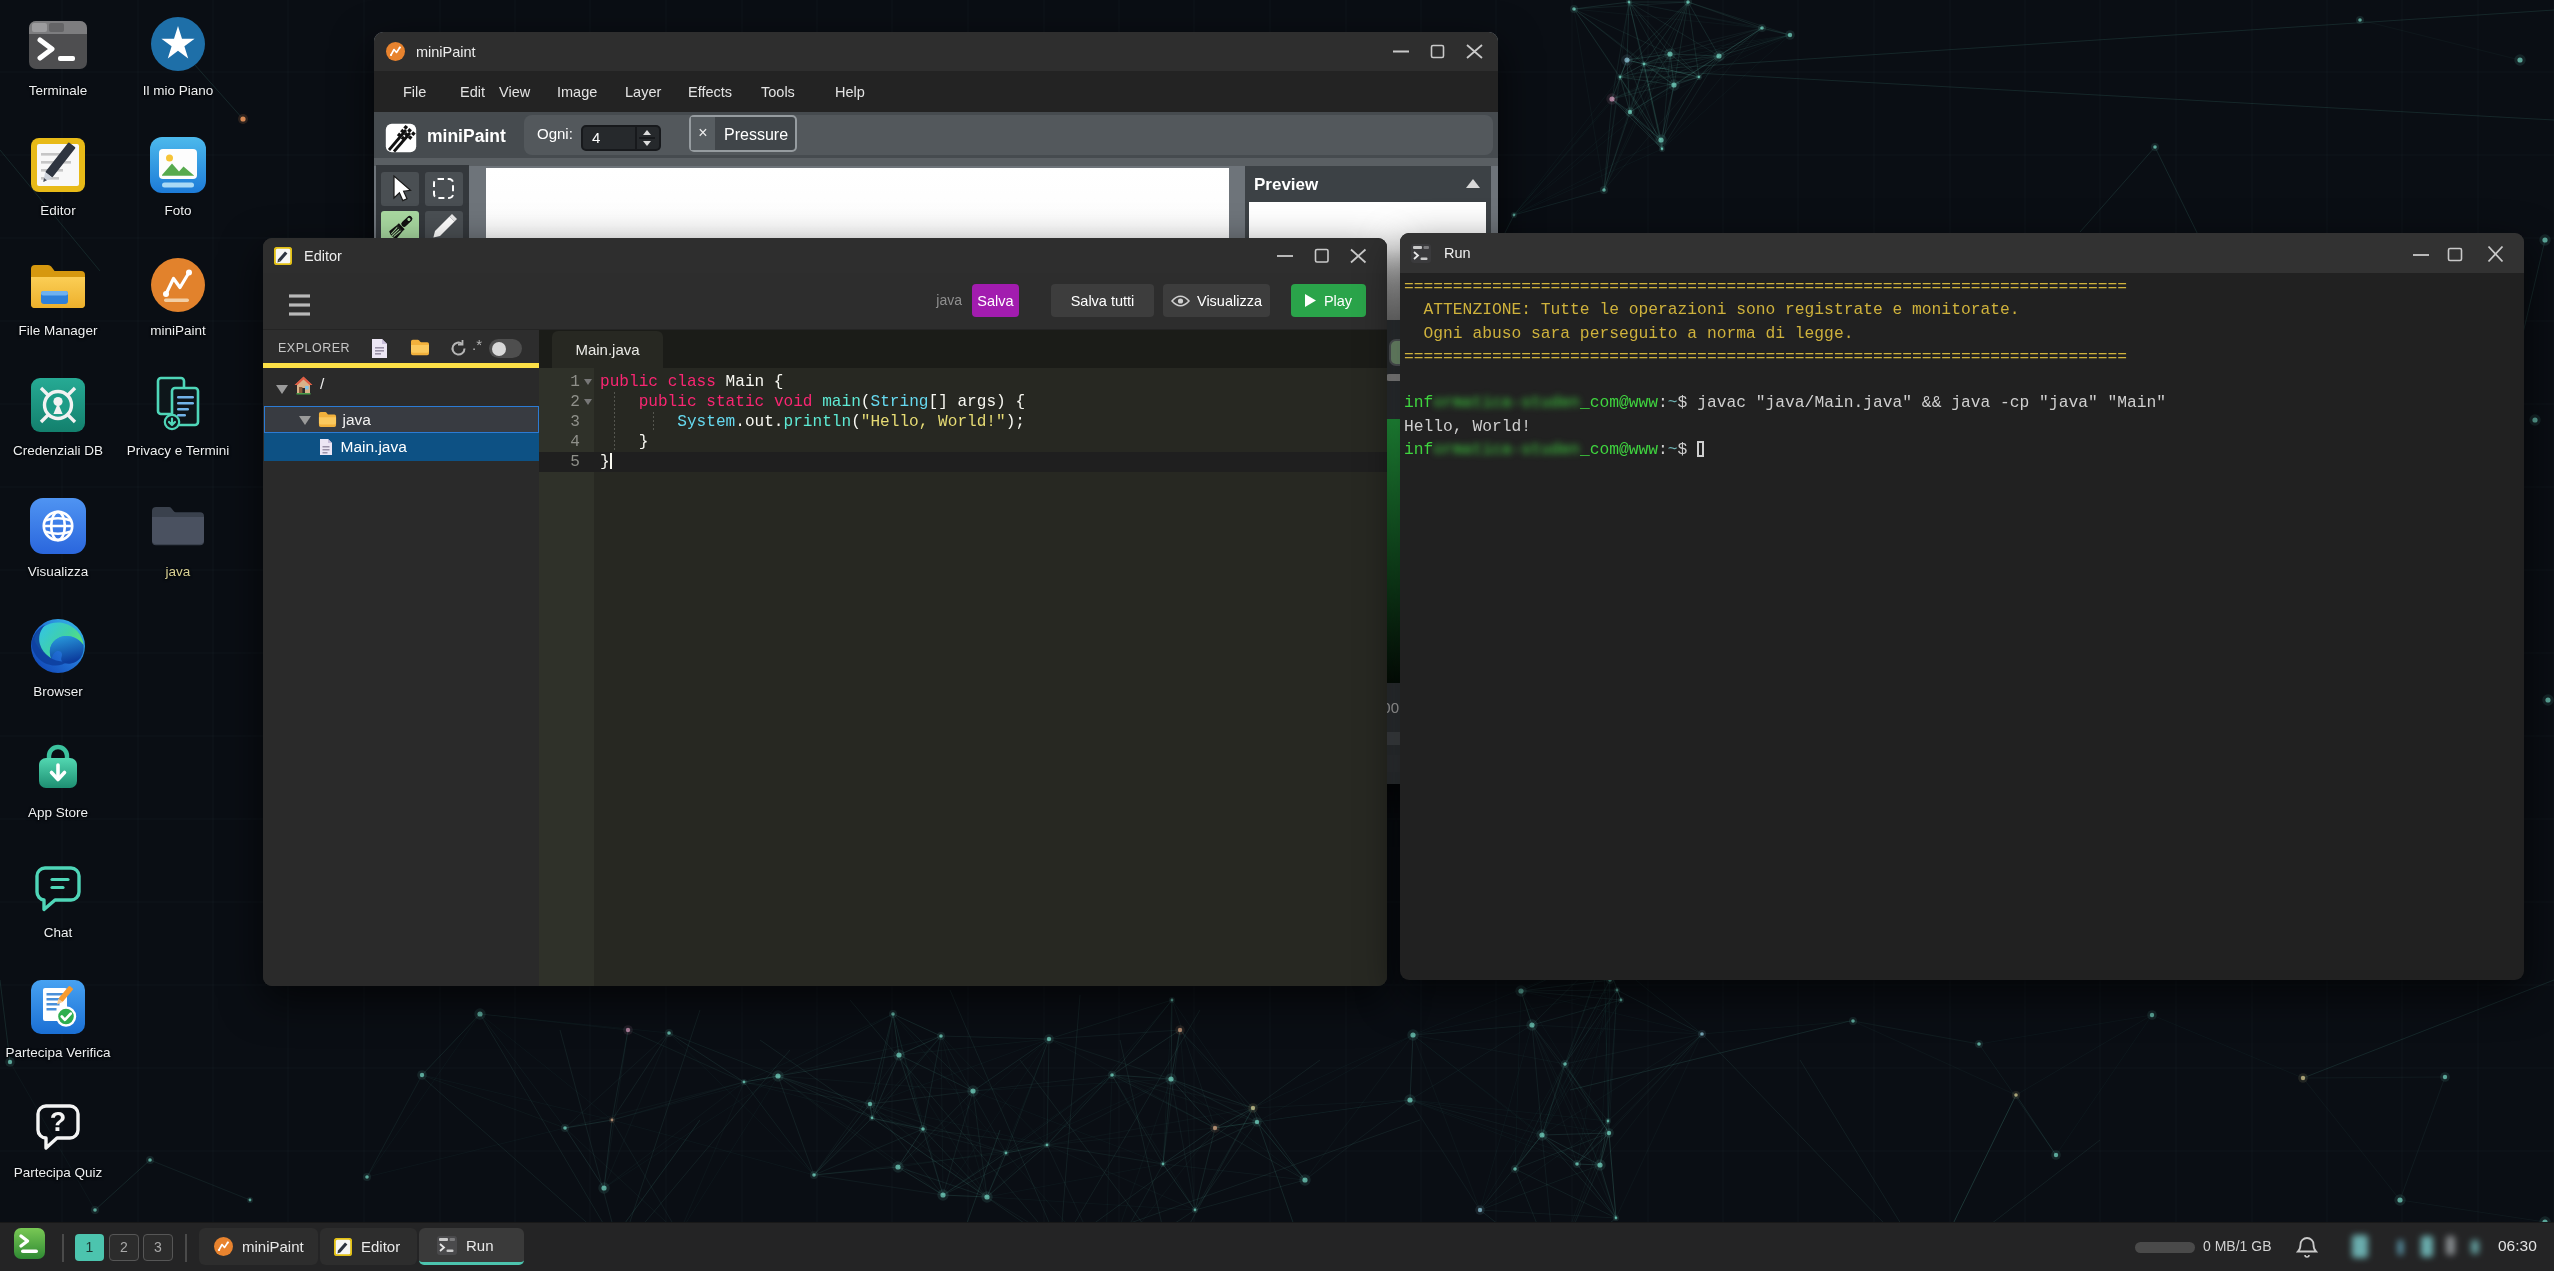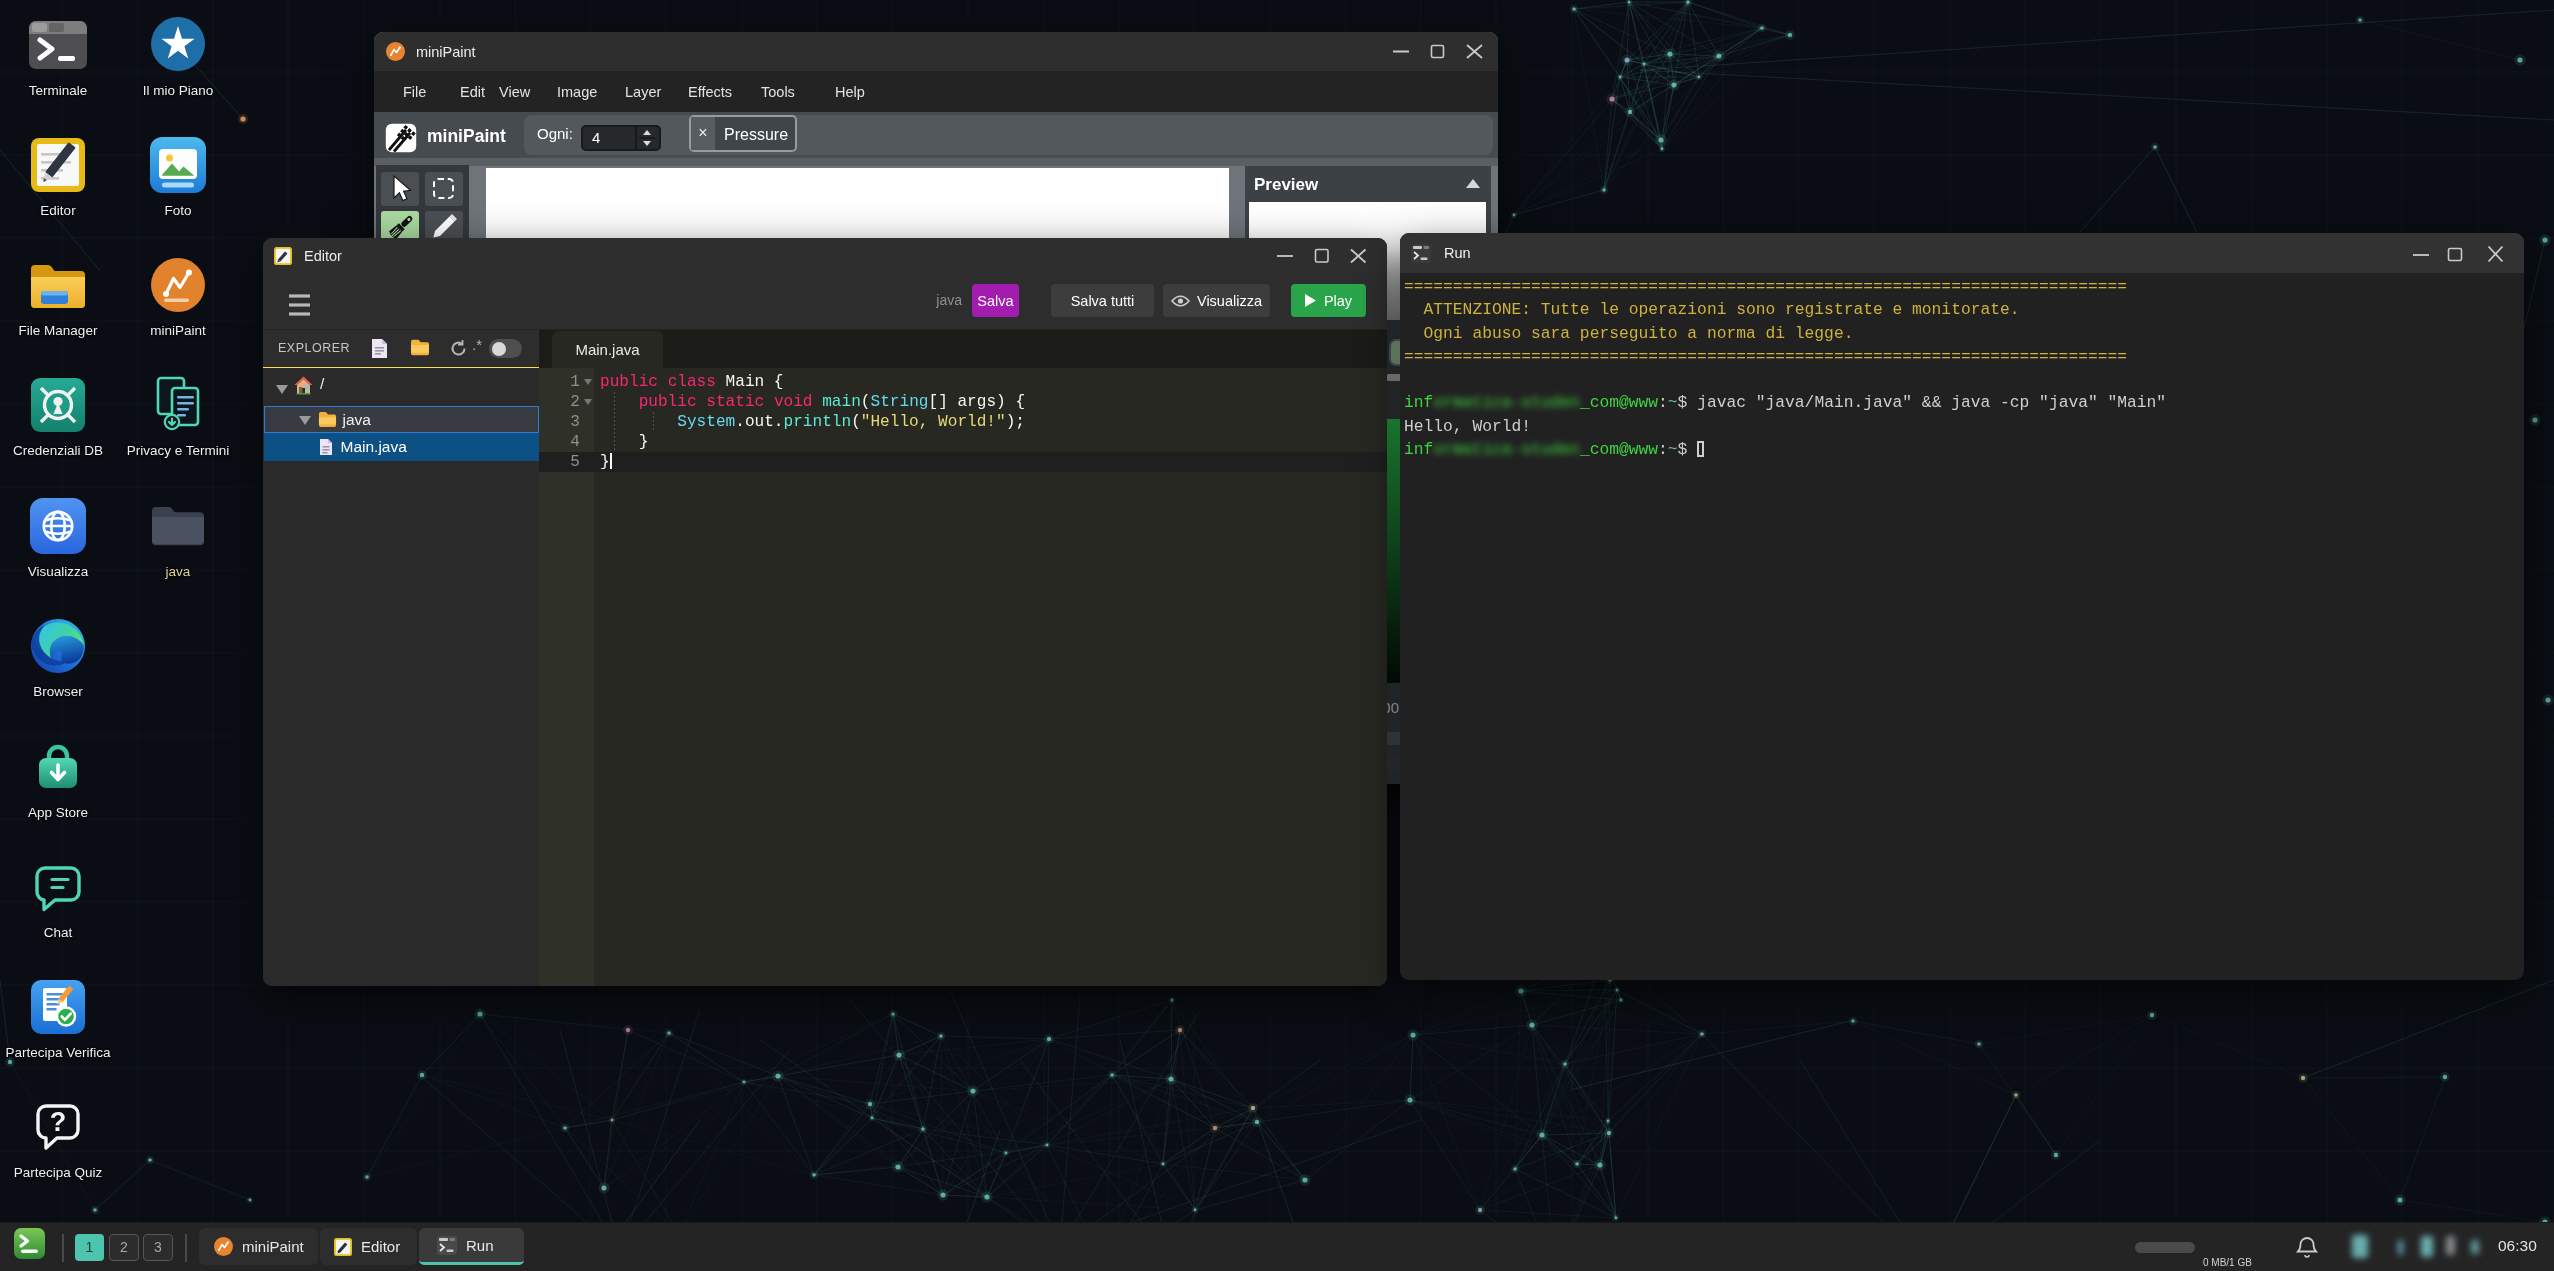--- a/index.html
+++ b/index.html
@@ -1066,21 +1066,21 @@
     <div class="ebtn" style="left:788px;width:103px;background:#3d3d3d">Salva tutti</div>
     <div class="ebtn" style="left:900px;width:107px;background:#3d3d3d"><svg width="19" height="12" viewBox="0 0 19 12" style="margin-right:7px">
           <path d="M1 6 Q9.5 -3.5 18 6 Q9.5 15.5 1 6 Z" fill="none" stroke="#cfcfcf" stroke-width="1.6"></path>
           <circle cx="9.5" cy="6" r="2.6" fill="#cfcfcf"></circle>
         </svg>Visualizza</div>
     <div class="ebtn" style="left:1028px;width:75px;background:#2aa44a"><svg width="11" height="13" viewBox="0 0 11 13" style="margin-right:8px">
           <path d="M0 0 L11 6.5 L0 13 Z" fill="#fff"></path>
         </svg>Play</div>
   </div>
   <div class="abs" style="left:0;top:92px;width:276px;bottom:0;background:#2a2a2a;border-radius:0 0 0 9px">
-    <div class="abs" style="left:0;top:0;right:0;height:38px;background:#2d2d2d;border-bottom:1px solid #fde047">
+    <div class="abs" style="left:0;top:0;right:0;height:38px;background:#2d2d2d;border-bottom:5px solid #fde047">
       <span style="position:absolute;left:15px;top:11px;color:#c6c6c6;font-size:12.5px;letter-spacing:.5px">EXPLORER</span>
       <svg style="position:absolute;left:108px;top:8px" width="17" height="21" viewBox="0 0 17 21">
           <path d="M1 1 h10 l5 5 v14 h-15 z" fill="#ece6f4"></path>
           <path d="M11 1 l5 5 h-5 z" fill="#c9bfdb"></path>
           <rect x="4" y="9" width="9" height="1.6" fill="#9a92a8"></rect>
           <rect x="4" y="12" width="9" height="1.6" fill="#9a92a8"></rect>
           <rect x="4" y="15" width="6" height="1.6" fill="#9a92a8"></rect>
         </svg>
       <svg style="position:absolute;left:147px;top:9px" width="20" height="17" viewBox="0 0 20 17">
           <path d="M1 2.5 a1.8 1.8 0 0 1 1.8-1.8 h5 a1.5 1.5 0 0 1 1.2.6 l1 1.3 a1.5 1.5 0 0 0 1.2.6 h6 a1.8 1.8 0 0 1 1.8 1.8 v9.5 a1.8 1.8 0 0 1-1.8 1.8 H2.8 a1.8 1.8 0 0 1-1.8-1.8 z" fill="#f2b13c"></path>
@@ -1219,21 +1219,21 @@
     <svg style="margin-left:18px" width="20" height="19" viewBox="0 0 20 19">
         <rect width="20" height="19" rx="3" fill="#4a4a4c"></rect>
         <rect x="2" y="2" width="9" height="3" rx="1" fill="#c9c9c9"></rect>
         <rect x="12.5" y="2" width="5.5" height="3" rx="1" fill="#7a7a7c"></rect>
         <path d="M3 8 l4 3.5 -4 3.5" stroke="#e8e8e8" stroke-width="1.8" fill="none"></path>
         <rect x="9.5" y="13.5" width="7" height="2.4" rx="1" fill="#c9c9c9"></rect>
       </svg>
     <span style="margin-left:9px">Run</span>
   </div>
   <div class="abs" style="left:2135px;top:19px;width:60px;height:11px;background:#4a4a4a;border-radius:6px"></div>
-  <span style="position:absolute;left:2203px;top:34px;color:#d2d2d2;font-size:10px">0 MB/1 GB</span>
+  <span style="position:absolute;left:2203px;top:15px;color:#d2d2d2;font-size:14px">0 MB/1 GB</span>
   <svg style="position:absolute;left:2296px;top:12px" width="22" height="25" viewBox="0 0 22 25" fill="none" stroke="#c9c9c9" stroke-width="1.8">
     <path d="M11 3 a6.5 6.5 0 0 1 6.5 6.5 c0 4.5 1.5 6 2.5 7 H2 c1-1 2.5-2.5 2.5-7 A6.5 6.5 0 0 1 11 3 Z"></path>
     <path d="M9 20 a2 2 0 0 0 4 0" stroke-width="1.6"></path>
   </svg>
   <div class="abs bl" style="left:2352px;top:12px;width:16px;height:23px;background:#7ccfcf;border-radius:3px;opacity:.8"></div>
   <div class="abs bl" style="left:2398px;top:17px;width:5px;height:15px;background:#6fc3dd;border-radius:2px;opacity:.8"></div>
   <div class="abs bl" style="left:2421px;top:13px;width:12px;height:21px;background:#7ccfcf;border-radius:3px;opacity:.8"></div>
   <div class="abs bl" style="left:2446px;top:13px;width:9px;height:19px;background:#c8cfd4;border-radius:3px;opacity:.6"></div>
   <div class="abs bl" style="left:2471px;top:17px;width:8px;height:14px;background:#7ccfcf;border-radius:3px;opacity:.7"></div>
   <span style="position:absolute;left:2498px;top:14px;color:#e2e2e2;font-size:15.5px">06:30</span>

